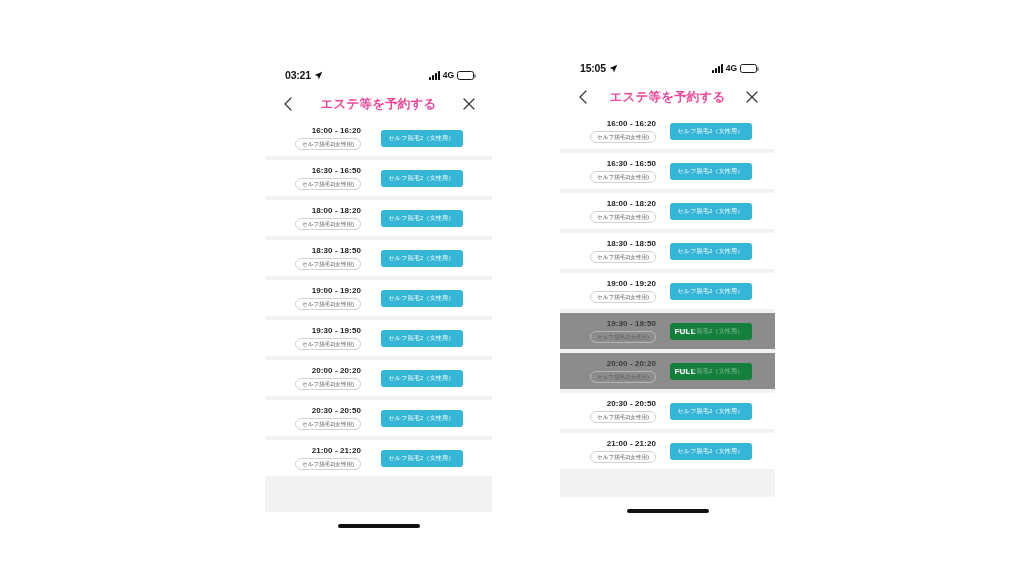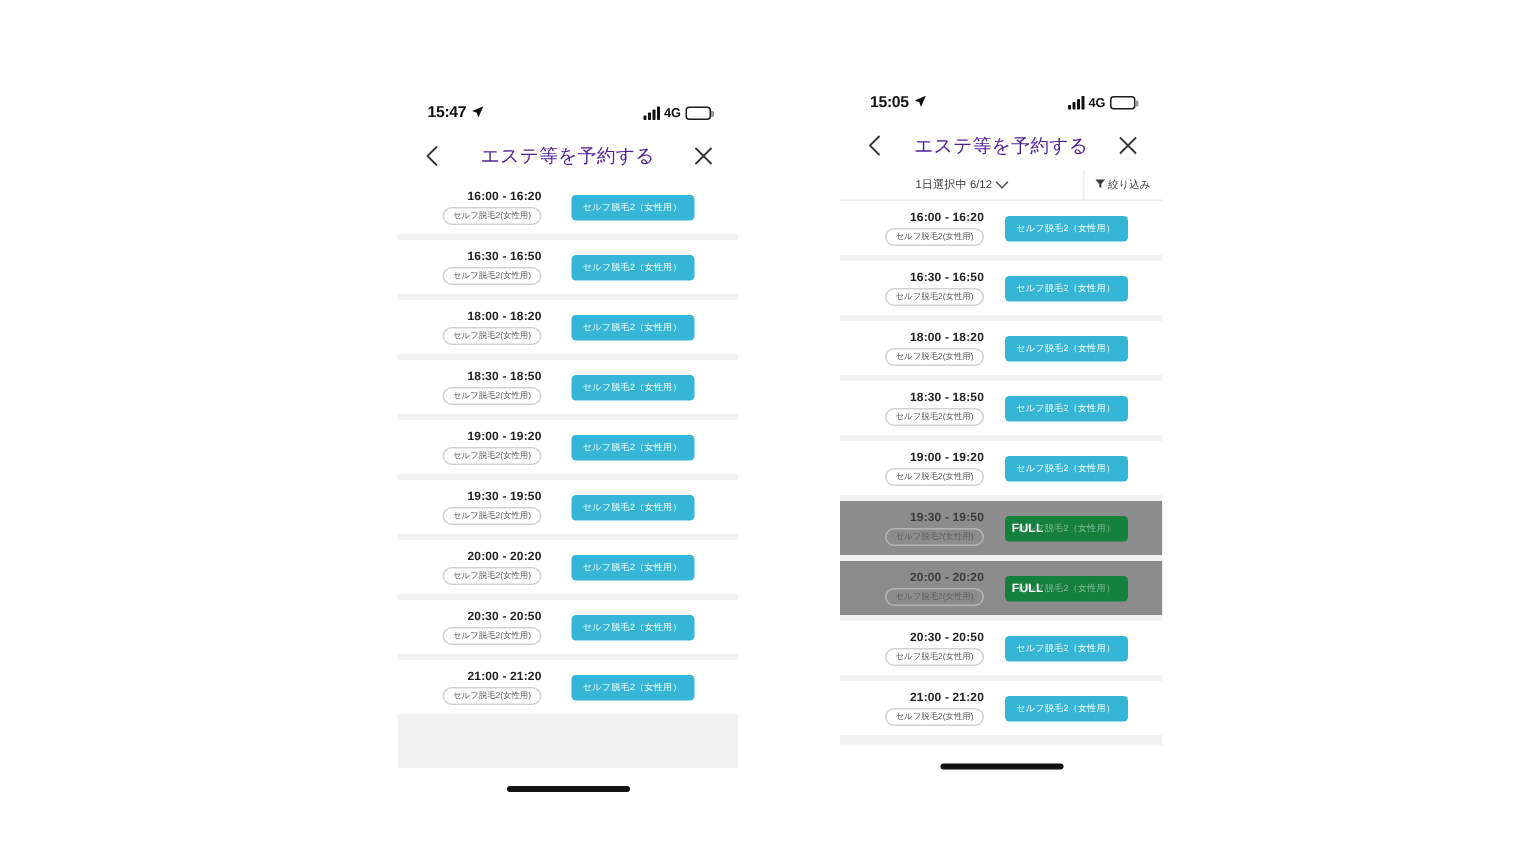--- a/index.html
+++ b/index.html
@@ -124,22 +124,22 @@
     height: 32px;
     display: flex;
     align-items: center;
     justify-content: space-between;
     padding: 0 14px;
     box-sizing: border-box;
     background: #ffffff;
   }
   .nav-title {
     font-size: 12.5px;
-    font-weight: normal;
-    color: #4c1d95;
+    font-weight: bold;
+    color: #ec4899;
     letter-spacing: 0.2px;
     white-space: nowrap;
   }
   .nav-back, .nav-close {
     width: 18px;
     height: 18px;
     display: flex;
     align-items: center;
     justify-content: center;
     color: #333333;
@@ -293,21 +293,21 @@
 </style>
 </head>
 <body>
 
 <div class="stage">
 
   <div class="phone phone--left">
 
     <div class="statusbar">
       <div class="statusbar-left">
-        <span class="status-time">15:47</span>
+        <span class="status-time">03:21</span>
         <span class="loc-arrow">
           <svg width="9" height="9" viewBox="0 0 12 12">
               <path d="M11 1 1 5.4l4.1 1.5L6.6 11z" fill="#111"></path>
             </svg>
         </span>
       </div>
       <div class="statusbar-right">
         <span class="signal-bars">
             <i></i>
             <i></i>
@@ -471,34 +471,20 @@
           </svg>
       </span>
       <span class="nav-title">エステ等を予約する</span>
       <span class="nav-close">
         <svg width="12" height="12" viewBox="0 0 12 12">
             <path d="M1 1l10 10M11 1L1 11" fill="none" stroke="#333" stroke-width="1.2" stroke-linecap="round"></path>
           </svg>
       </span>
     </div>
 
-    <div class="filterbar">
-      <div class="date-select">
-        <span>1日選択中 6/12</span>
-        <span class="chevron-down"></span>
-      </div>
-      <div class="filter-btn">
-        <span>
-          <svg width="7" height="7" viewBox="0 0 10 10">
-              <path d="M0.5 1h9L6 5.2V9L4 7.8V5.2z" fill="#3a3a3a"></path>
-            </svg>
-        </span>
-        <span>絞り込み</span>
-      </div>
-    </div>
 
     <div class="slot-list">
         <div class="slot-row">
           <div class="slot-info">
             <div class="slot-time">16:00 - 16:20</div>
             <div class="slot-chip">セルフ脱毛2(女性用)</div>
           </div>
           <div class="slot-action">
             <div class="reserve-btn">
               <span>セルフ脱毛2（女性用）</span>

